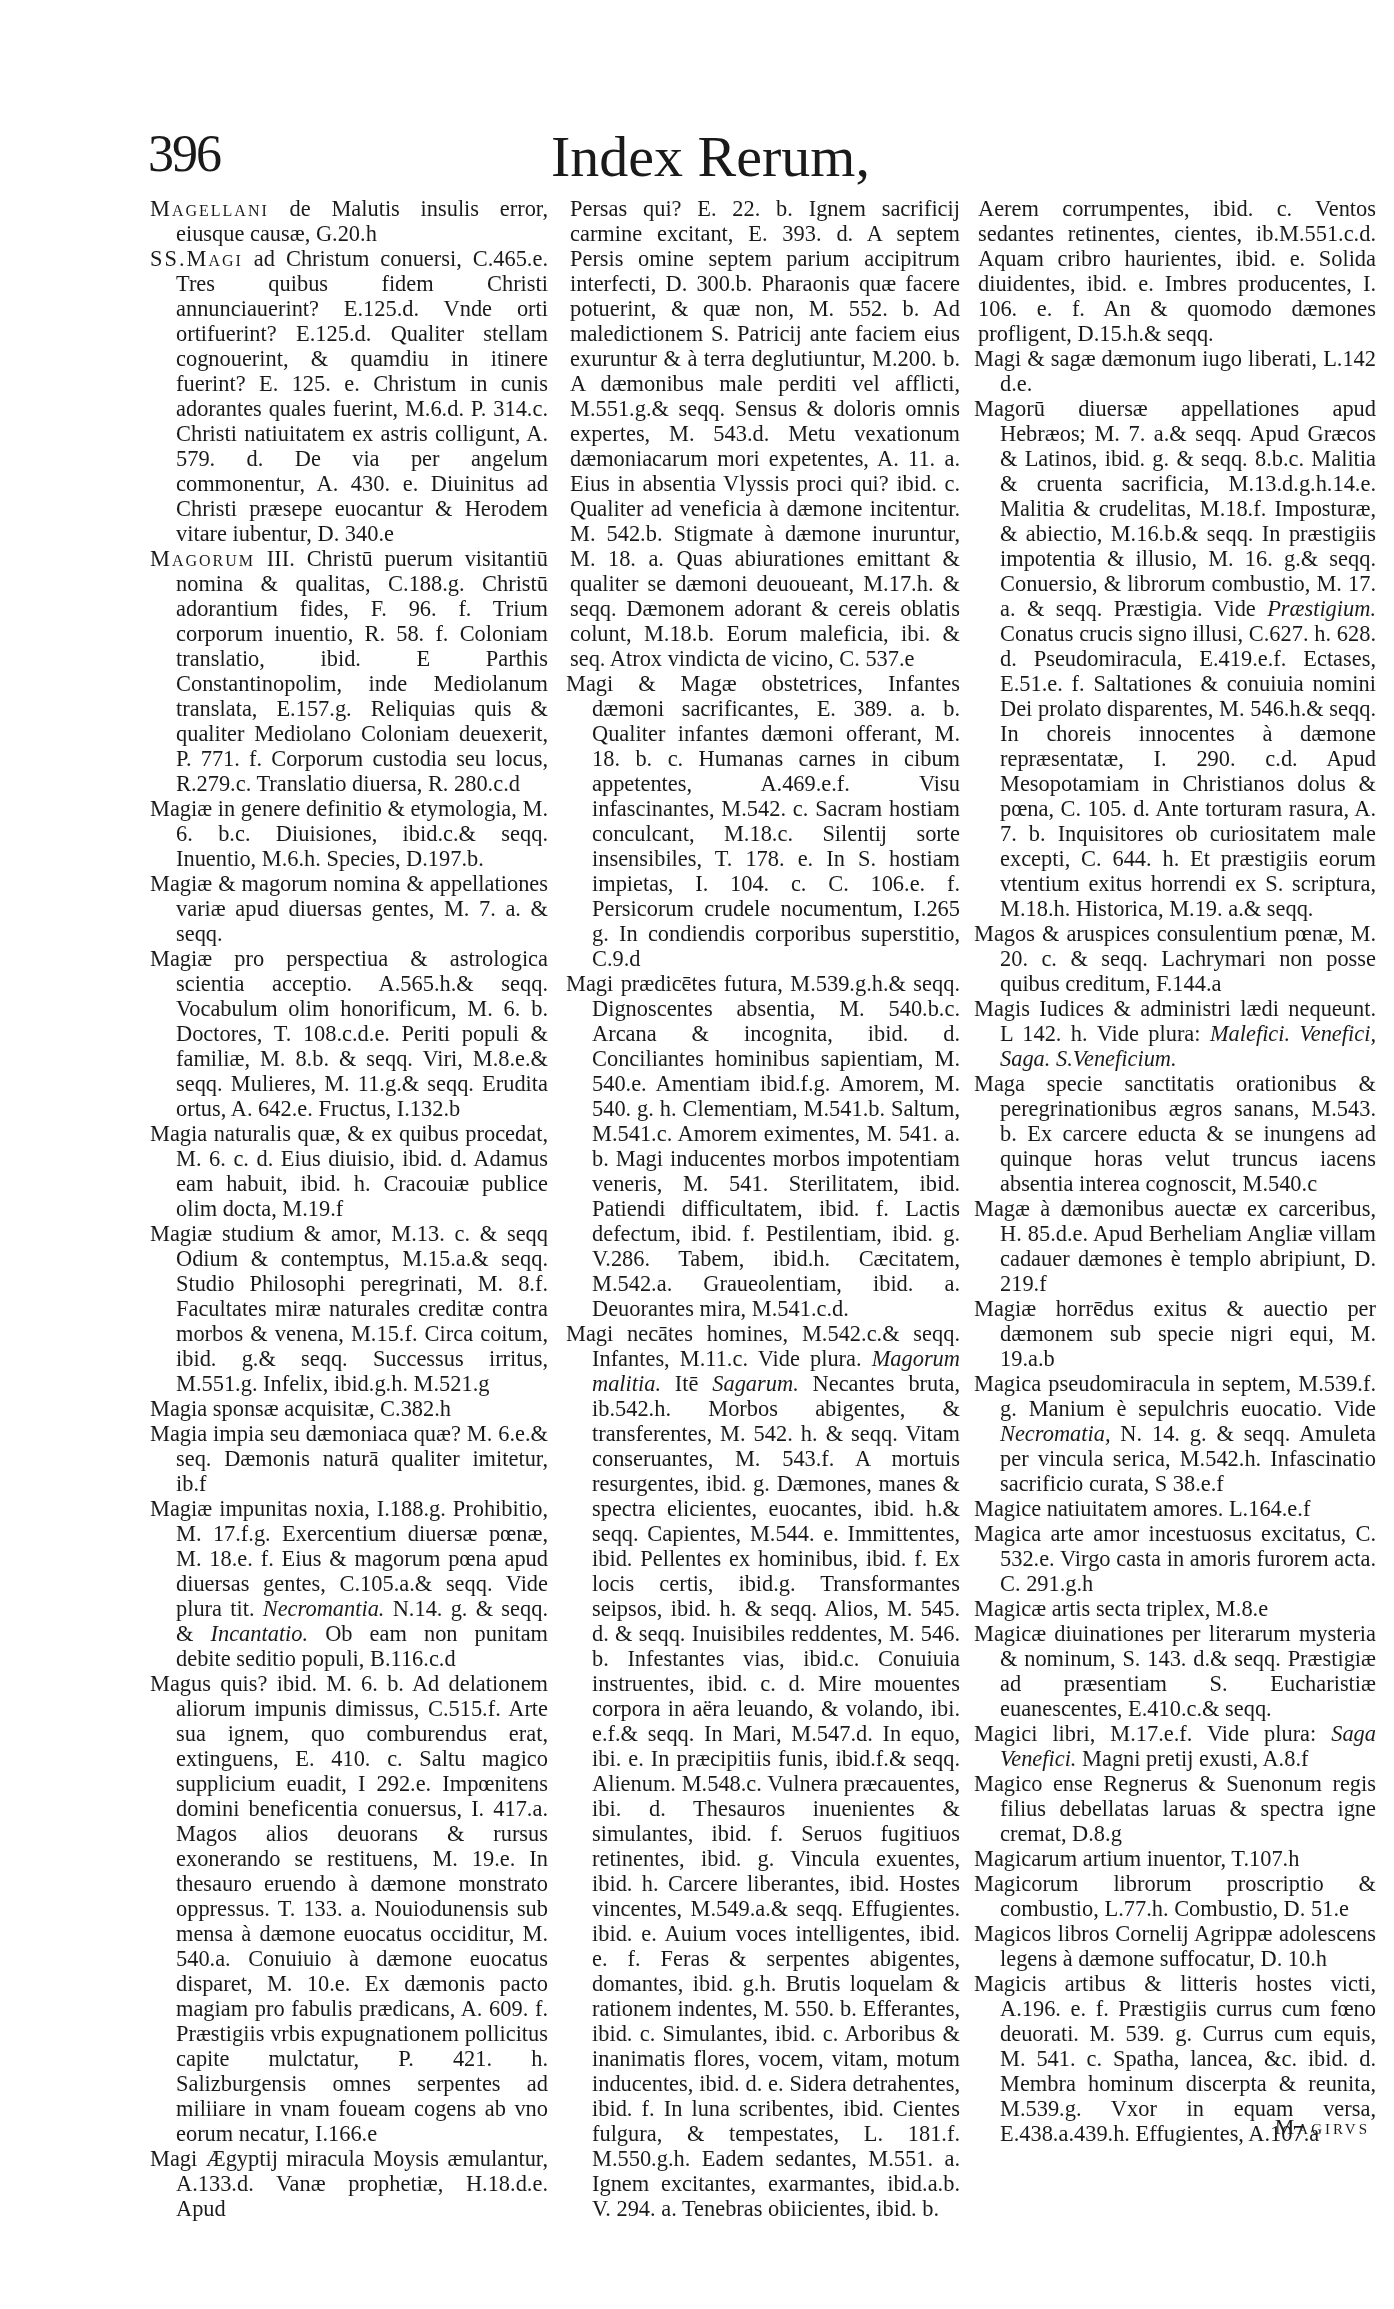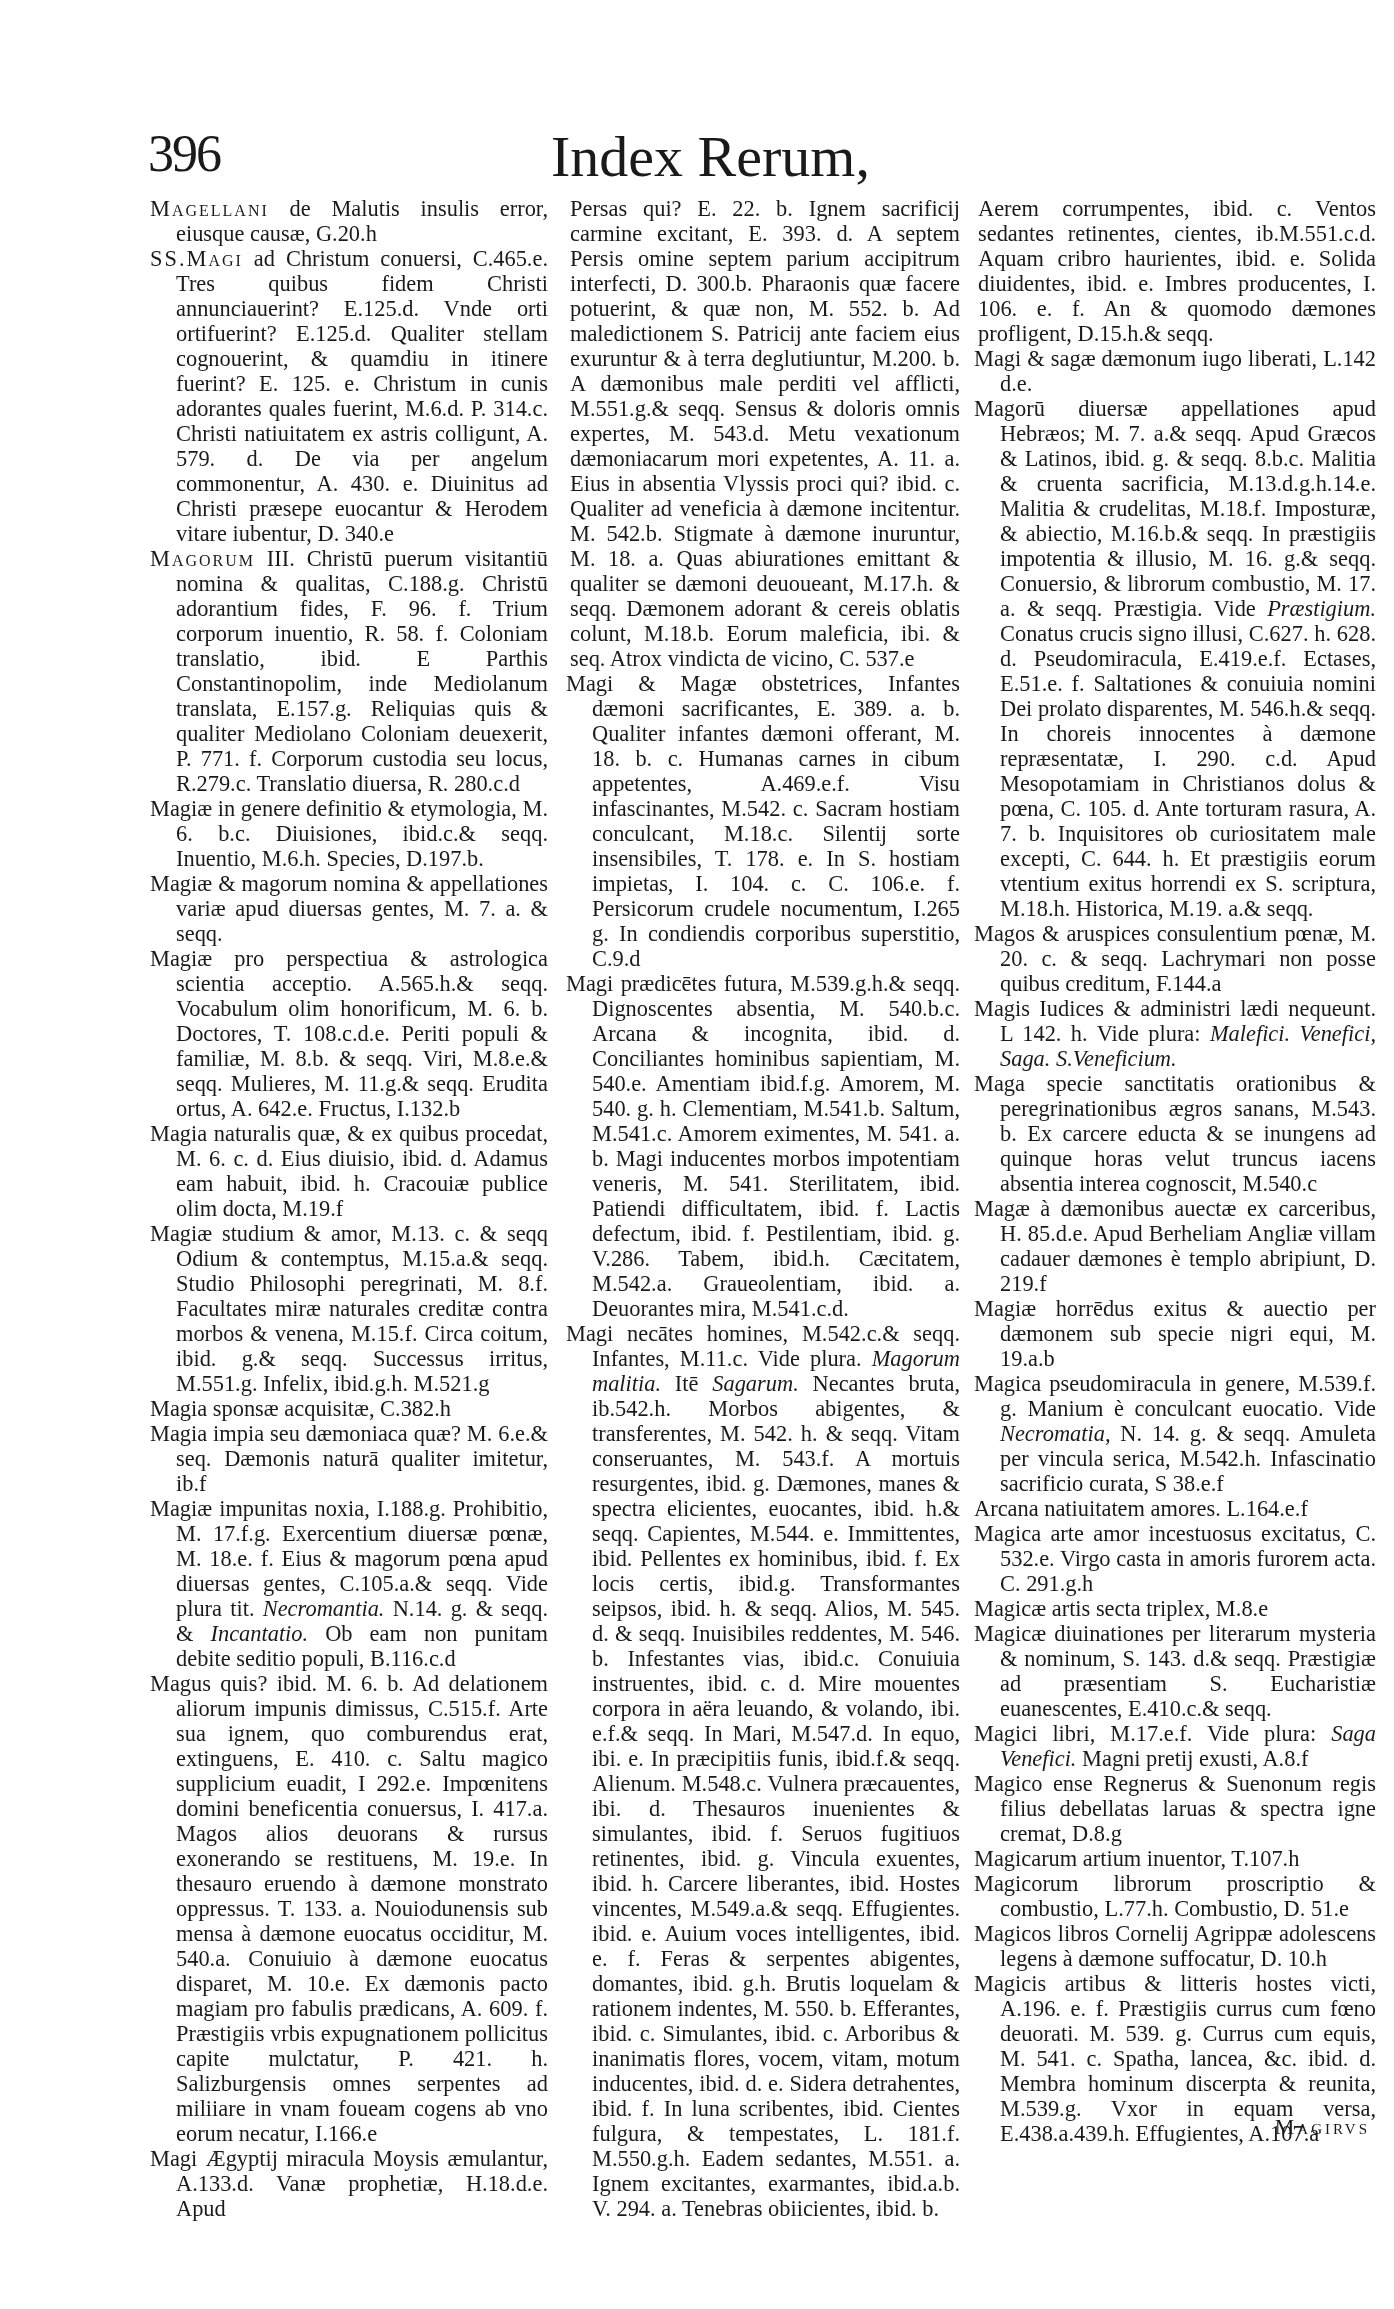--- a/index.html
+++ b/index.html
@@ -69,22 +69,22 @@
   </div>
 <div id="col-right" class="column">
     <p class="entry cont"><span>Aerem corrumpentes, ibid. c. Ventos sedantes retinentes, cientes, ib.M.551.c.d. Aquam cribro haurientes, ibid. e. Solida diuidentes, ibid. e. Imbres producentes, I. 106. e. f. An &amp; quomodo dæmones profligent, D.15.h.&amp; seqq.</span></p>
     <p class="entry"><span class="head-it">Magi</span><span> &amp; sagæ dæmonum iugo liberati, L.142 d.e.</span></p>
     <p class="entry"><span class="head-it">Magorū</span><span> diuersæ appellationes apud Hebræos; M. 7. a.&amp; seqq. Apud Græcos &amp; Latinos, ibid. g. &amp; seqq. 8.b.c. Malitia &amp; cruenta sacrificia, M.13.d.g.h.14.e. Malitia &amp; crudelitas, M.18.f. Imposturæ, &amp; abiectio, M.16.b.&amp; seqq. In præstigiis impotentia &amp; illusio, M. 16. g.&amp; seqq. Conuersio, &amp; librorum combustio, M. 17. a. &amp; seqq. Præstigia. Vide </span><span class="it">Præstigium.</span><span> Conatus crucis signo illusi, C.627. h. 628. d. Pseudomiracula, E.419.e.f. Ectases, E.51.e. f. Saltationes &amp; conuiuia nomini Dei prolato disparentes, M. 546.h.&amp; seqq. In choreis innocentes à dæmone repræsentatæ, I. 290. c.d. Apud Mesopotamiam in Christianos dolus &amp; pœna, C. 105. d. Ante torturam rasura, A. 7. b. Inquisitores ob curiositatem male excepti, C. 644. h. Et præstigiis eorum vtentium exitus horrendi ex S. scriptura, M.18.h. Historica, M.19. a.&amp; seqq.</span></p>
     <p class="entry"><span class="head-it">Magos</span><span> &amp; aruspices consulentium pœnæ, M. 20. c. &amp; seqq. Lachrymari non posse quibus creditum, F.144.a</span></p>
     <p class="entry"><span class="head-it">Magis</span><span> Iudices &amp; administri lædi nequeunt. L 142. h. Vide plura: </span><span class="it">Malefici. Venefici, Saga. S.Veneficium.</span></p>
     <p class="entry"><span class="head-it">Maga</span><span> specie sanctitatis orationibus &amp; peregrinationibus ægros sanans, M.543. b. Ex carcere educta &amp; se inungens ad quinque horas velut truncus iacens absentia interea cognoscit, M.540.c</span></p>
     <p class="entry"><span class="head-it">Magæ</span><span> à dæmonibus auectæ ex carceribus, H. 85.d.e. Apud Berheliam Angliæ villam cadauer dæmones è templo abripiunt, D. 219.f</span></p>
     <p class="entry"><span class="head-it">Magiæ</span><span> horrēdus exitus &amp; auectio per dæmonem sub specie nigri equi, M. 19.a.b</span></p>
-    <p class="entry"><span class="head-it">Magica</span><span> pseudomiracula in genere, M.539.f. g. Manium è conculcant euocatio. Vide </span><span class="it">Necromatia,</span><span> N. 14. g. &amp; seqq. Amuleta per vincula serica, M.542.h. Infascinatio sacrificio curata, S 38.e.f</span></p>
-    <p class="entry"><span class="head-it">Arcana</span><span> natiuitatem amores. L.164.e.f</span></p>
+    <p class="entry"><span class="head-it">Magica</span><span> pseudomiracula in septem, M.539.f. g. Manium è sepulchris euocatio. Vide </span><span class="it">Necromatia,</span><span> N. 14. g. &amp; seqq. Amuleta per vincula serica, M.542.h. Infascinatio sacrificio curata, S 38.e.f</span></p>
+    <p class="entry"><span class="head-it">Magice</span><span> natiuitatem amores. L.164.e.f</span></p>
     <p class="entry"><span class="head-it">Magica</span><span> arte amor incestuosus excitatus, C. 532.e. Virgo casta in amoris furorem acta. C. 291.g.h</span></p>
     <p class="entry"><span class="head-it">Magicæ</span><span> artis secta triplex, M.8.e</span></p>
     <p class="entry"><span class="head-it">Magicæ</span><span> diuinationes per literarum mysteria &amp; nominum, S. 143. d.&amp; seqq. Præstigiæ ad præsentiam S. Eucharistiæ euanescentes, E.410.c.&amp; seqq.</span></p>
     <p class="entry"><span class="head-it">Magici</span><span> libri, M.17.e.f. Vide plura: </span><span class="it">Saga Venefici.</span><span> Magni pretij exusti, A.8.f</span></p>
     <p class="entry"><span class="head-it">Magico</span><span> ense Regnerus &amp; Suenonum regis filius debellatas laruas &amp; spectra igne cremat, D.8.g</span></p>
     <p class="entry"><span class="head-it">Magicarum</span><span> artium inuentor, T.107.h</span></p>
     <p class="entry"><span class="head-it">Magicorum</span><span> librorum proscriptio &amp; combustio, L.77.h. Combustio, D. 51.e</span></p>
     <p class="entry"><span class="head-it">Magicos</span><span> libros Cornelij Agrippæ adolescens legens à dæmone suffocatur, D. 10.h</span></p>
     <p class="entry"><span class="head-it">Magicis</span><span> artibus &amp; litteris hostes victi, A.196. e. f. Præstigiis currus cum fœno deuorati. M. 539. g. Currus cum equis, M. 541. c. Spatha, lancea, &amp;c. ibid. d. Membra hominum discerpta &amp; reunita, M.539.g. Vxor in equam versa, E.438.a.439.h. Effugientes, A.107.a</span></p>
   </div>

